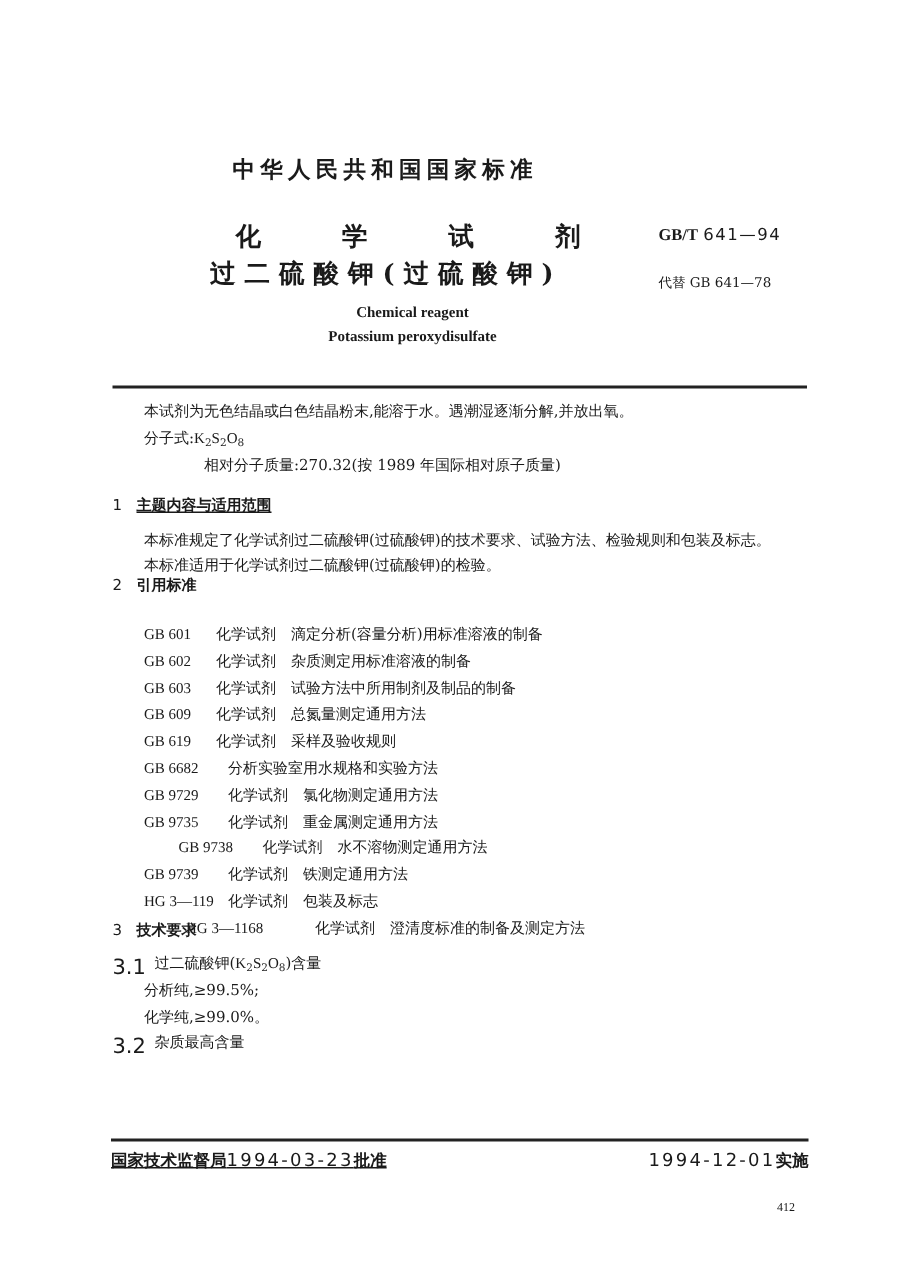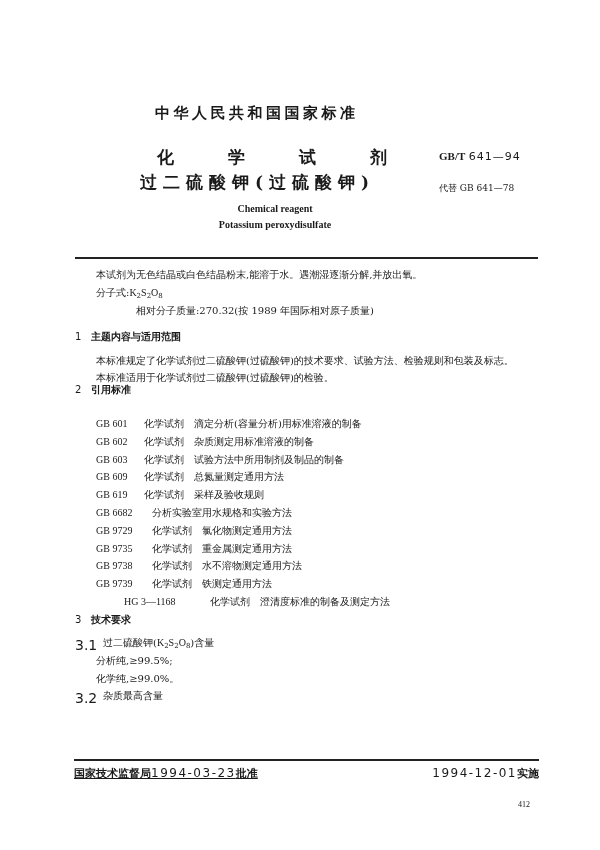--- a/index.html
+++ b/index.html
@@ -66,41 +66,42 @@
 <div class="abs en-title en2">Potassium peroxydisulfate</div>
 
 <div class="rule rule-top"></div>
 
 <div class="abs p indent" style="top:266px;">本试剂为无色结晶或白色结晶粉末,能溶于水。遇潮湿逐渐分解,并放出氧。</div>
 <div class="abs p indent" style="top:284px;">
   <span>分子式:</span><span class="serif">K</span><sub>2</sub><span class="serif">S</span><sub>2</sub><span class="serif">O</span><sub>8</sub>
 </div>
 <div class="abs p indent" style="top:302px;margin-left:40px;">相对分子质量:270.32(按 1989 年国际相对原子质量)</div>
 
-<div class="abs heading" style="top:330px;">
+<div class="abs heading" style="top:330px;text-decoration:underline;">
   <span class="n">1</span><span>主题内容与适用范围</span>
 </div>
 <div class="abs p indent" style="top:352px;">本标准规定了化学试剂过二硫酸钾(过硫酸钾)的技术要求、试验方法、检验规则和包装及标志。</div>
 <div class="abs p indent" style="top:369px;">本标准适用于化学试剂过二硫酸钾(过硫酸钾)的检验。</div>
 
 <div class="abs heading" style="top:383px;">
   <span class="n">2</span><span>引用标准</span>
 </div>
 
 <div class="abs ref-list">
   <div class="ref-row"><span class="code" style="width: 38px;">GB 601</span><span class="cat">化学试剂</span><span class="ttl">滴定分析(容量分析)用标准溶液的制备</span></div>
   <div class="ref-row"><span class="code" style="width: 38px;">GB 602</span><span class="cat">化学试剂</span><span class="ttl">杂质测定用标准溶液的制备</span></div>
   <div class="ref-row"><span class="code" style="width: 38px;">GB 603</span><span class="cat">化学试剂</span><span class="ttl">试验方法中所用制剂及制品的制备</span></div>
   <div class="ref-row"><span class="code" style="width: 38px;">GB 609</span><span class="cat">化学试剂</span><span class="ttl">总氮量测定通用方法</span></div>
   <div class="ref-row"><span class="code" style="width: 38px;">GB 619</span><span class="cat">化学试剂</span><span class="ttl">采样及验收规则</span></div>
   <div class="ref-row"><span class="code" style="width: 46px;">GB 6682</span><span class="ttl">分析实验室用水规格和实验方法</span></div>
   <div class="ref-row"><span class="code" style="width: 46px;">GB 9729</span><span class="cat">化学试剂</span><span class="ttl">氯化物测定通用方法</span></div>
   <div class="ref-row"><span class="code" style="width: 46px;">GB 9735</span><span class="cat">化学试剂</span><span class="ttl">重金属测定通用方法</span></div>
-  <div class="ref-row"><span class="code" style="width: 46px;">GB 9738</span><span class="cat">化学试剂</span><span class="ttl">水不溶物测定通用方法</span></div>
+  <div class="ref-row"><span class="code" style="width: 46px; margin-left: 23px;">GB 9738</span><span class="cat">化学试剂</span><span class="ttl">水不溶物测定通用方法</span></div>
   <div class="ref-row"><span class="code" style="width: 46px;">GB 9739</span><span class="cat">化学试剂</span><span class="ttl">铁测定通用方法</span></div>
+  <div class="ref-row"><span class="code" style="width: 46px;">HG 3—119</span><span class="cat">化学试剂</span><span class="ttl">包装及标志</span></div>
   <div class="ref-row"><span class="code" style="width: 76px; padding-left: 28px;">HG 3—1168</span><span class="cat">化学试剂</span><span class="ttl">澄清度标准的制备及测定方法</span></div>
 </div>
 
 <div class="abs heading" style="top:613px;">
   <span class="n">3</span><span>技术要求</span>
 </div>
 
 <div class="abs sub-num" style="top:637px;">3.1</div>
 <div class="abs p" style="left:103px; top:634px;">
   <span>过二硫酸钾(</span><span class="serif">K</span><sub>2</sub><span class="serif">S</span><sub>2</sub><span class="serif">O</span><sub>8</sub><span>)含量</span>

